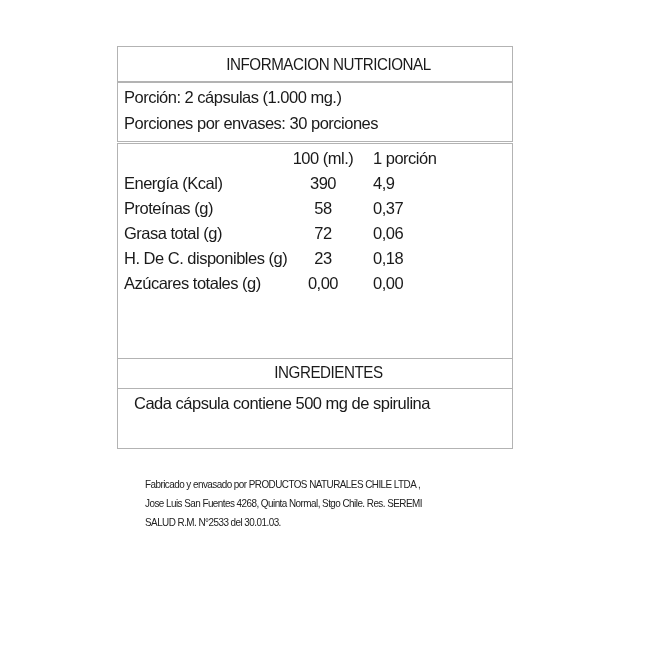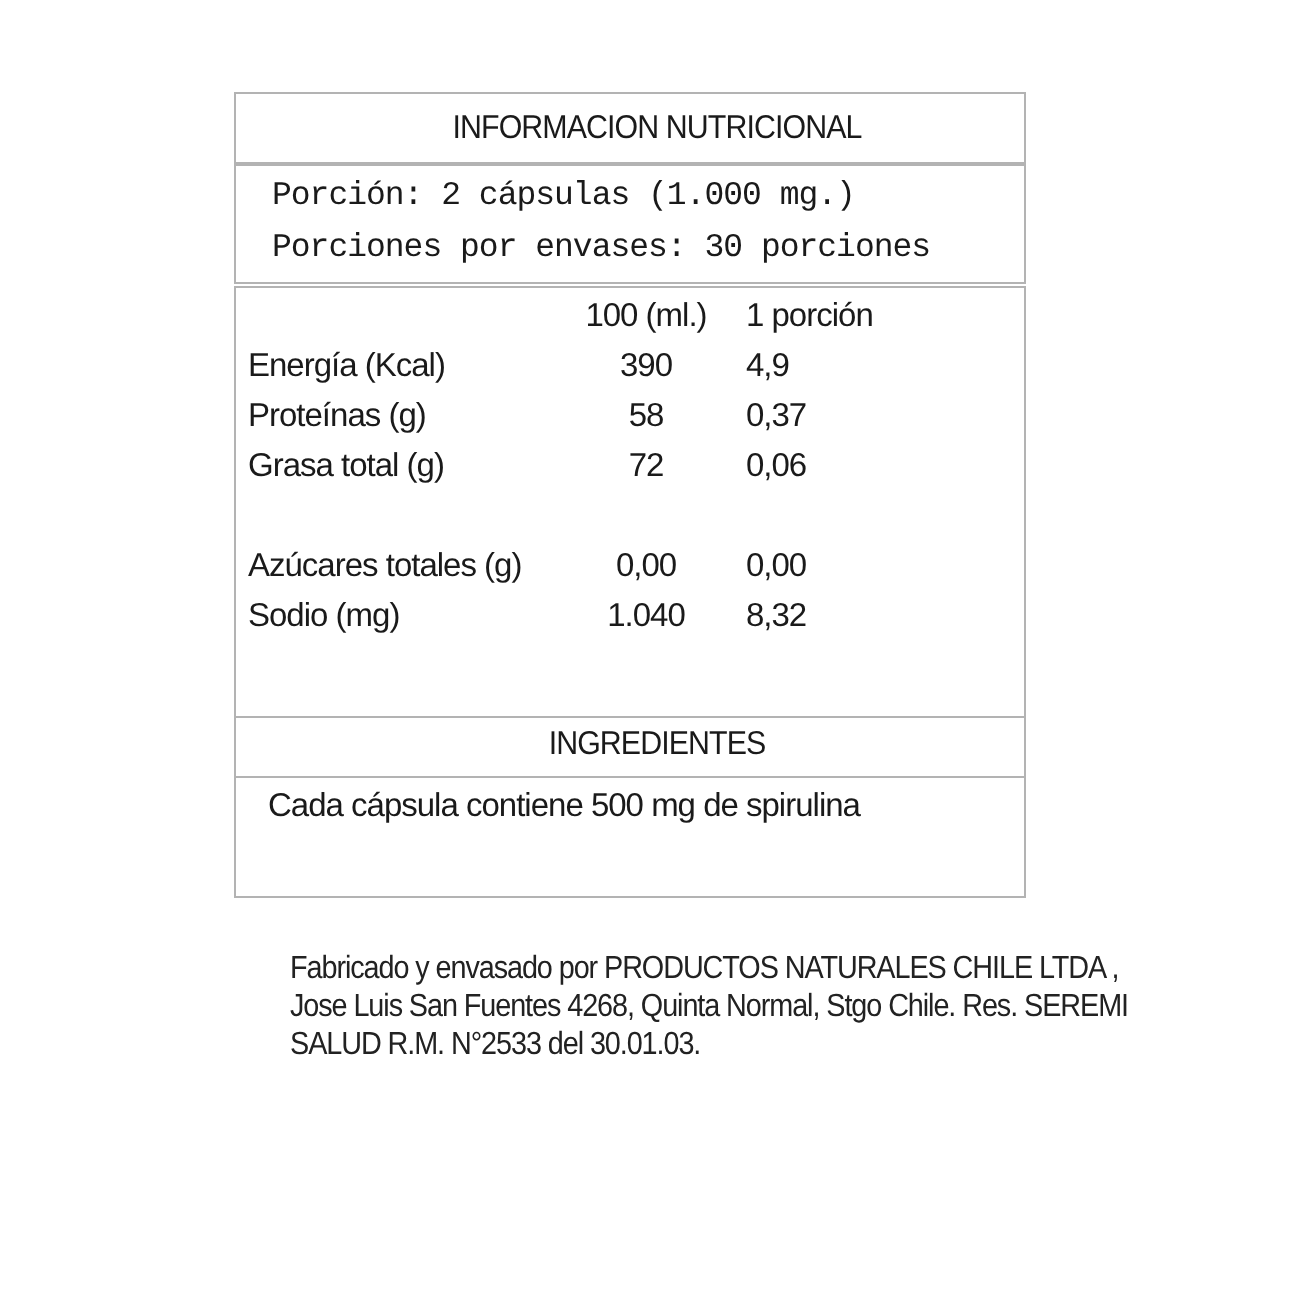--- a/index.html
+++ b/index.html
@@ -5,31 +5,31 @@
     html, body { margin: 0; padding: 0; background: #ffffff; }
     body { width: 650px; height: 650px; position: relative; overflow: hidden;
            font-family: "Liberation Sans", "DejaVu Sans", sans-serif; color: #1a1a1a; }
     .label-box { position: absolute; left: 117px; top: 46px; width: 369px; }
     .section { position: absolute; left: 0; width: 367px; border: 1px solid #b3b3b3; box-sizing: content-box; padding-left: 27px; }
     .title-row { font-size: 16.5px; text-align: center; letter-spacing: -0.4px; transform: scaleX(0.92); transform-origin: center; }
     .txt { font-family: "Liberation Sans Narrow", "Liberation Sans", sans-serif; font-size: 16.5px; letter-spacing: -0.5px; white-space: nowrap; }
     .sec-title { top: 0; height: 34px; }
     .sec-title .title-row { line-height: 34px; }
     .sec-portion { top: 36px; height: 58px; }
-    .sec-portion .line { position: absolute; left: 18px; font-family: Liberation Mono, monospace; }
+    .sec-portion .line { position: absolute; left: 6px; }
     .sec-table { top: 97px; height: 214px; }
     .sec-ingr-title { top: 311px; height: 31px; border-top: none; }
     .sec-ingr-title .title-row { line-height: 31px; }
     .sec-ingr-body { top: 342px; height: 60px; border-top: none; }
     .row { position: absolute; left: 0; width: 100%; height: 25px; }
     .row .name { position: absolute; left: 6px; }
     .row .v100 { position: absolute; left: 170px; width: 70px; text-align: center; }
     .row .vpor { position: absolute; left: 255px; width: 80px; text-align: left; }
     .footer { position: absolute; left: 145px; top: 475px; width: 360px;
-              font-family: "Liberation Sans", sans-serif; font-size: 16px; line-height: 19px;
+              font-family: "Liberation Sans", sans-serif; font-size: 11px; line-height: 19px;
               letter-spacing: -0.6px; color: #222; }
     .footer div { white-space: nowrap; transform: scaleX(0.9); transform-origin: left; }
   </style>
 </head>
 <body>
 
 <div class="label-box">
 
   <div class="section sec-title">
     <div class="title-row txt">INFORMACION NUTRICIONAL</div>
@@ -53,29 +53,29 @@
     <div class="row txt" style="top:55px;">
       <span class="name">Proteínas (g)</span>
       <span class="v100">58</span>
       <span class="vpor">0,37</span>
     </div>
     <div class="row txt" style="top:80px;">
       <span class="name">Grasa total (g)</span>
       <span class="v100">72</span>
       <span class="vpor">0,06</span>
     </div>
+    <div class="row txt" style="top:105px;">
+      <span class="name">H. De C. disponibles (g)</span>
+      <span class="v100">23</span>
+      <span class="vpor">0,18</span>
+    </div>
     <div class="row txt" style="top:130px;">
       <span class="name">Azúcares totales (g)</span>
       <span class="v100">0,00</span>
       <span class="vpor">0,00</span>
-    </div>
-    <div class="row txt" style="top:155px;">
-      <span class="name">Sodio (mg)</span>
-      <span class="v100">1.040</span>
-      <span class="vpor">8,32</span>
     </div>
   </div>
 
   <div class="section sec-ingr-title">
     <div class="title-row txt">INGREDIENTES</div>
   </div>
 
   <div class="section sec-ingr-body">
     <div class="txt" style="position:absolute; left:16px; top:6px;">Cada cápsula contiene 500 mg de spirulina</div>
   </div>

